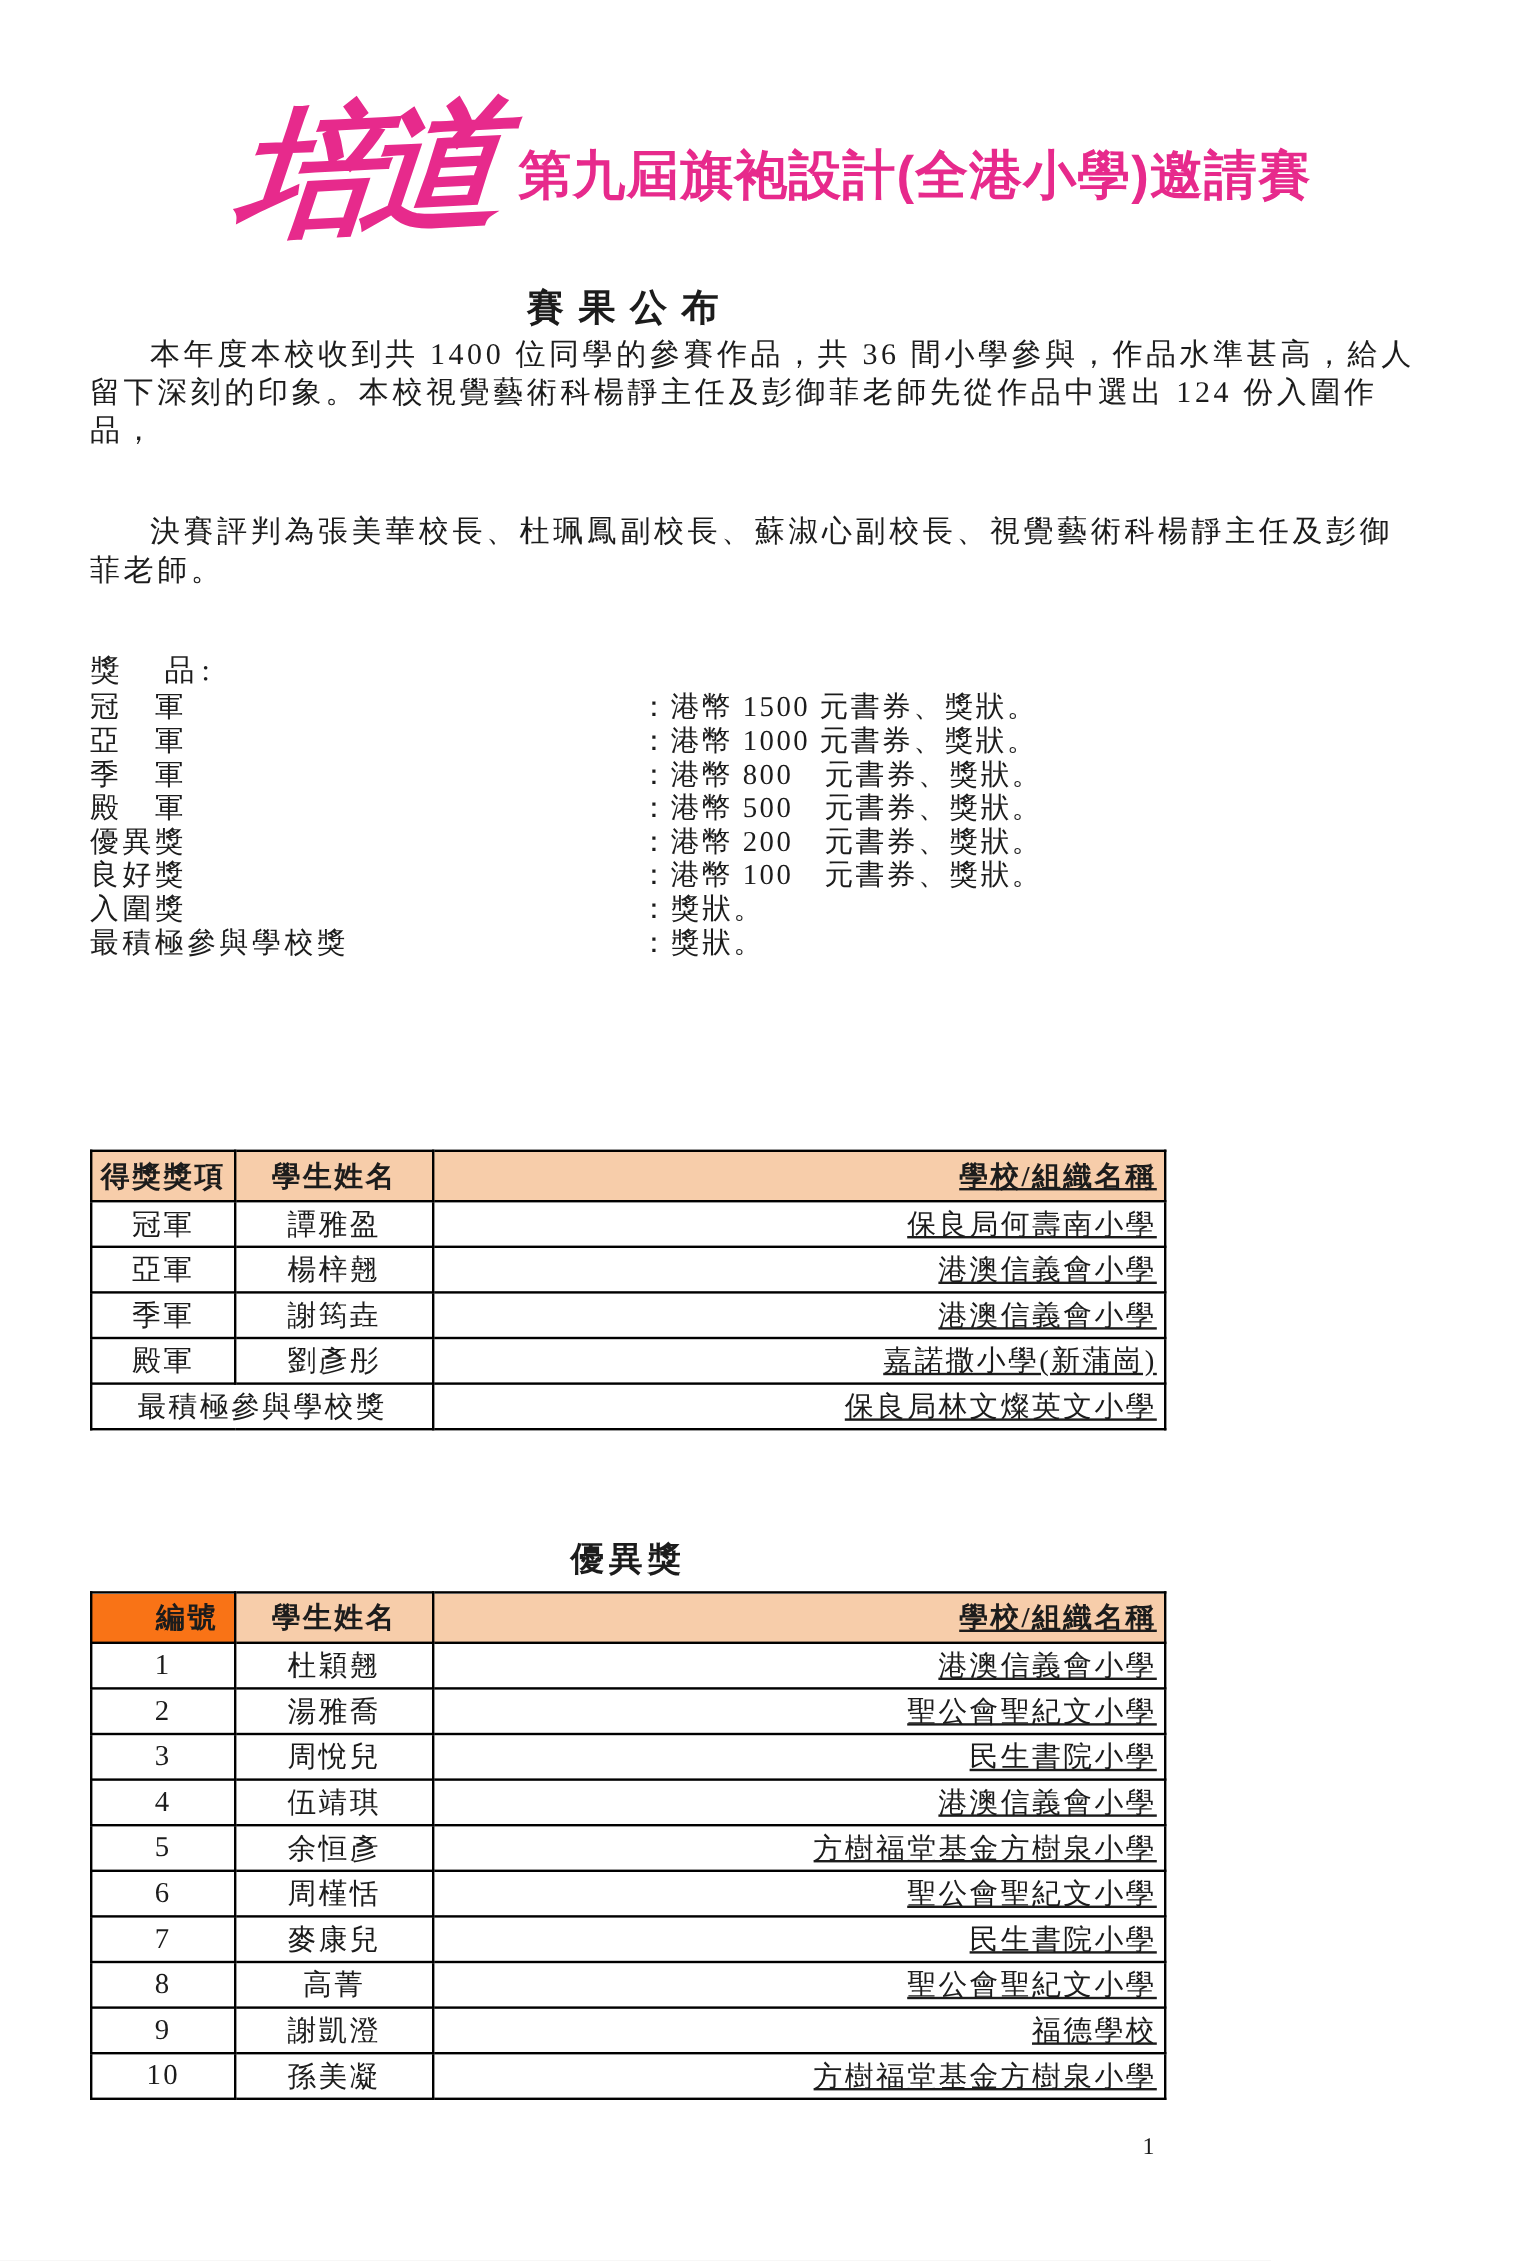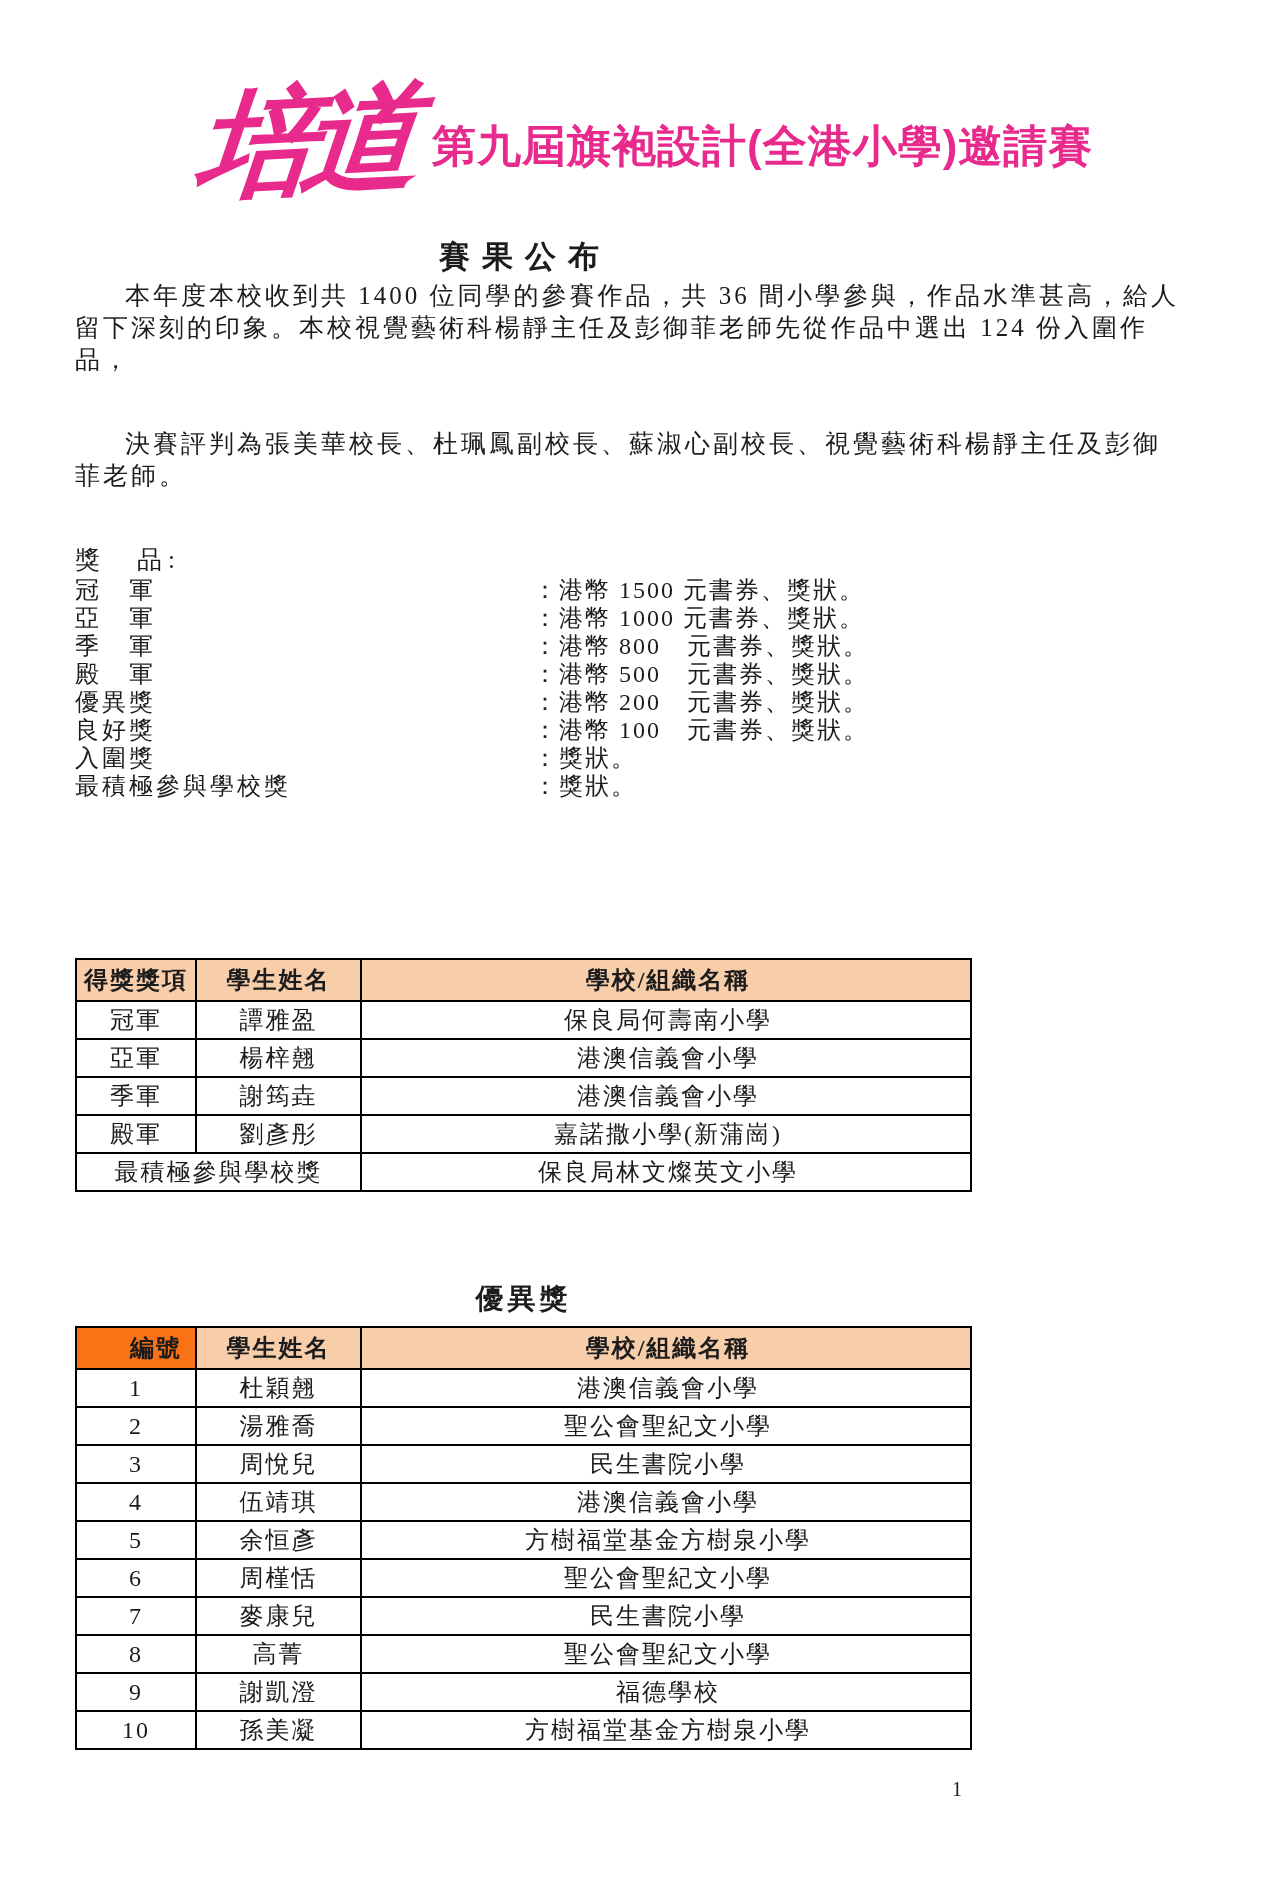--- a/index.html
+++ b/index.html
@@ -71,21 +71,21 @@
     font-weight:normal;
     overflow:hidden; white-space:nowrap;
   }
   table.award th {
     background:#f7cdaa;
     font-weight:bold;
     height:40px;
     margin-left:10px;
   }
   table.award th.col-school, table.award td.col-school {
-    text-align:center; padding-left:10px;
+    text-align:right; padding-left:10px;text-decoration:underline;
   }
   .col-1 { width:120px; } .col-2 { width:165px; }
 
   #winners-table { top:958px; }
   #merit-table   { top:1326px; }
 
   .merit-heading {
     position:absolute; top:1280px; left:75px; width:897px;
     text-align:center; font-size:28px; font-weight:bold; letter-spacing:4px;
   }

